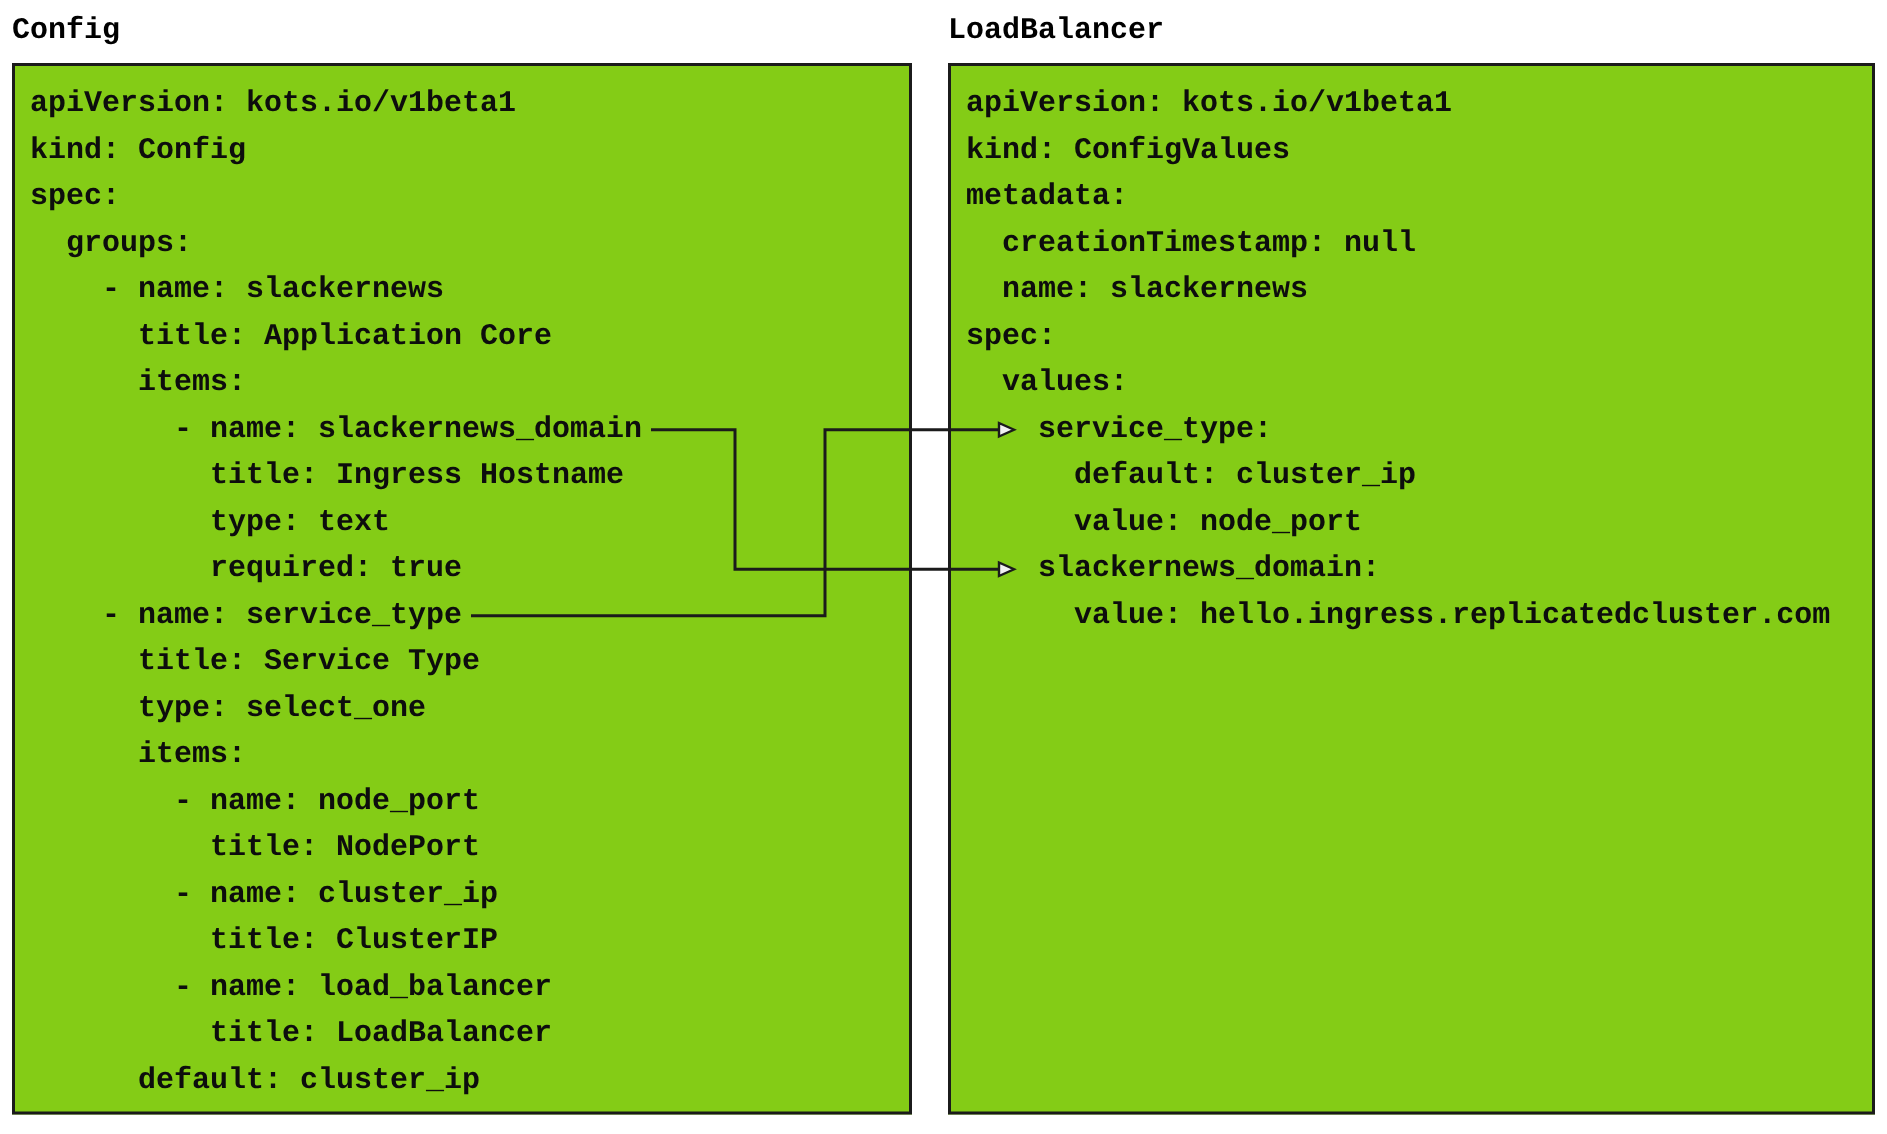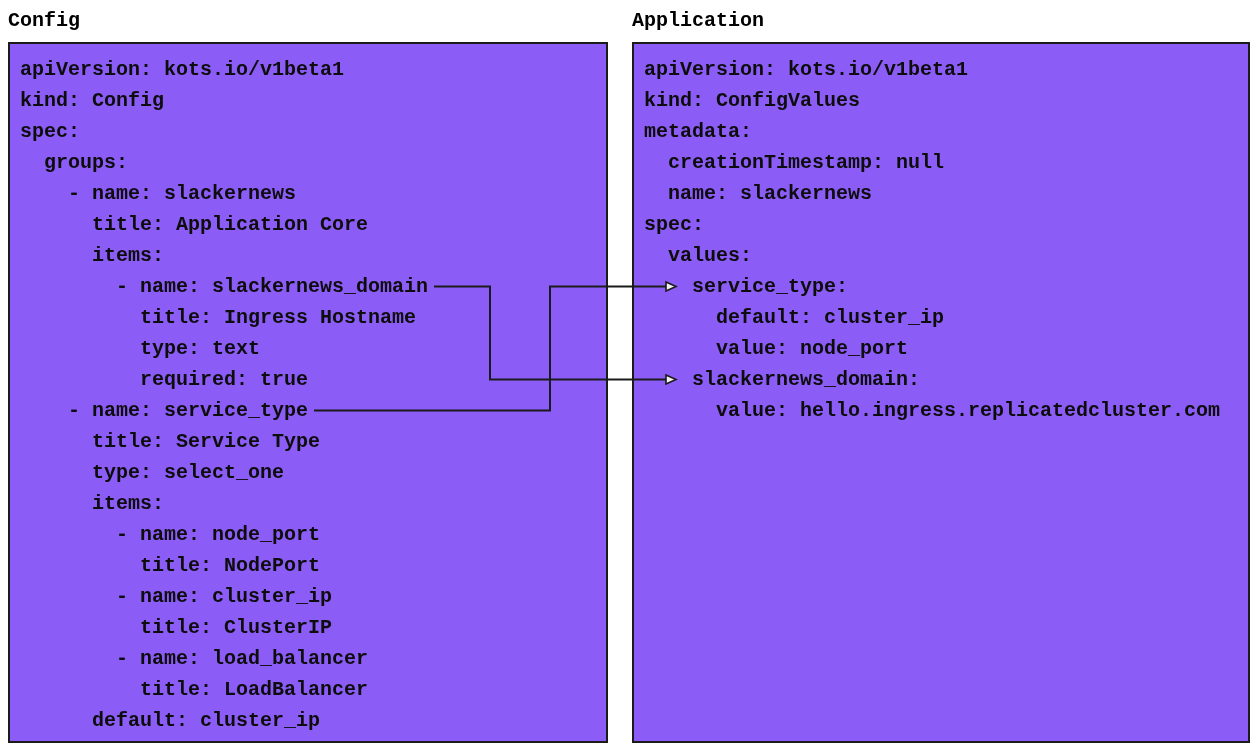--- a/index.html
+++ b/index.html
@@ -28,21 +28,21 @@
     color: #000000;
     letter-spacing: 0;
   }
   .config-title  { left: 8px;   width: 600px; }
   .values-title  { left: 632px; width: 618px; }
   .panel {
     position: absolute;
     top: 42px;
     height: 701px;
     box-sizing: border-box;
-    background: #8b5cf6;
+    background: #84cc16;
     border: 2px solid #1b1b1b;
     padding: 10px 0 0 10px;
     overflow: hidden;
   }
   .config-panel { left: 8px;   width: 600px; }
   .values-panel { left: 632px; width: 618px; }
   pre.yaml {
     margin: 0;
     font-family: "Liberation Mono", monospace;
     font-weight: bold;
@@ -69,21 +69,21 @@
     stroke-linejoin: miter;
   }
 </style>
 </head>
 <body>
 
 <div class="canvas">
 
   <div class="panel-title config-title">Config</div>
 
-  <div class="panel-title values-title">Application</div>
+  <div class="panel-title values-title">LoadBalancer</div>
 
   <div class="panel config-panel">
     <pre class="yaml">apiVersion: kots.io/v1beta1
 kind: Config
 spec:
   groups:
     - name: slackernews
       title: Application Core
       items:
         - name: slackernews_domain

